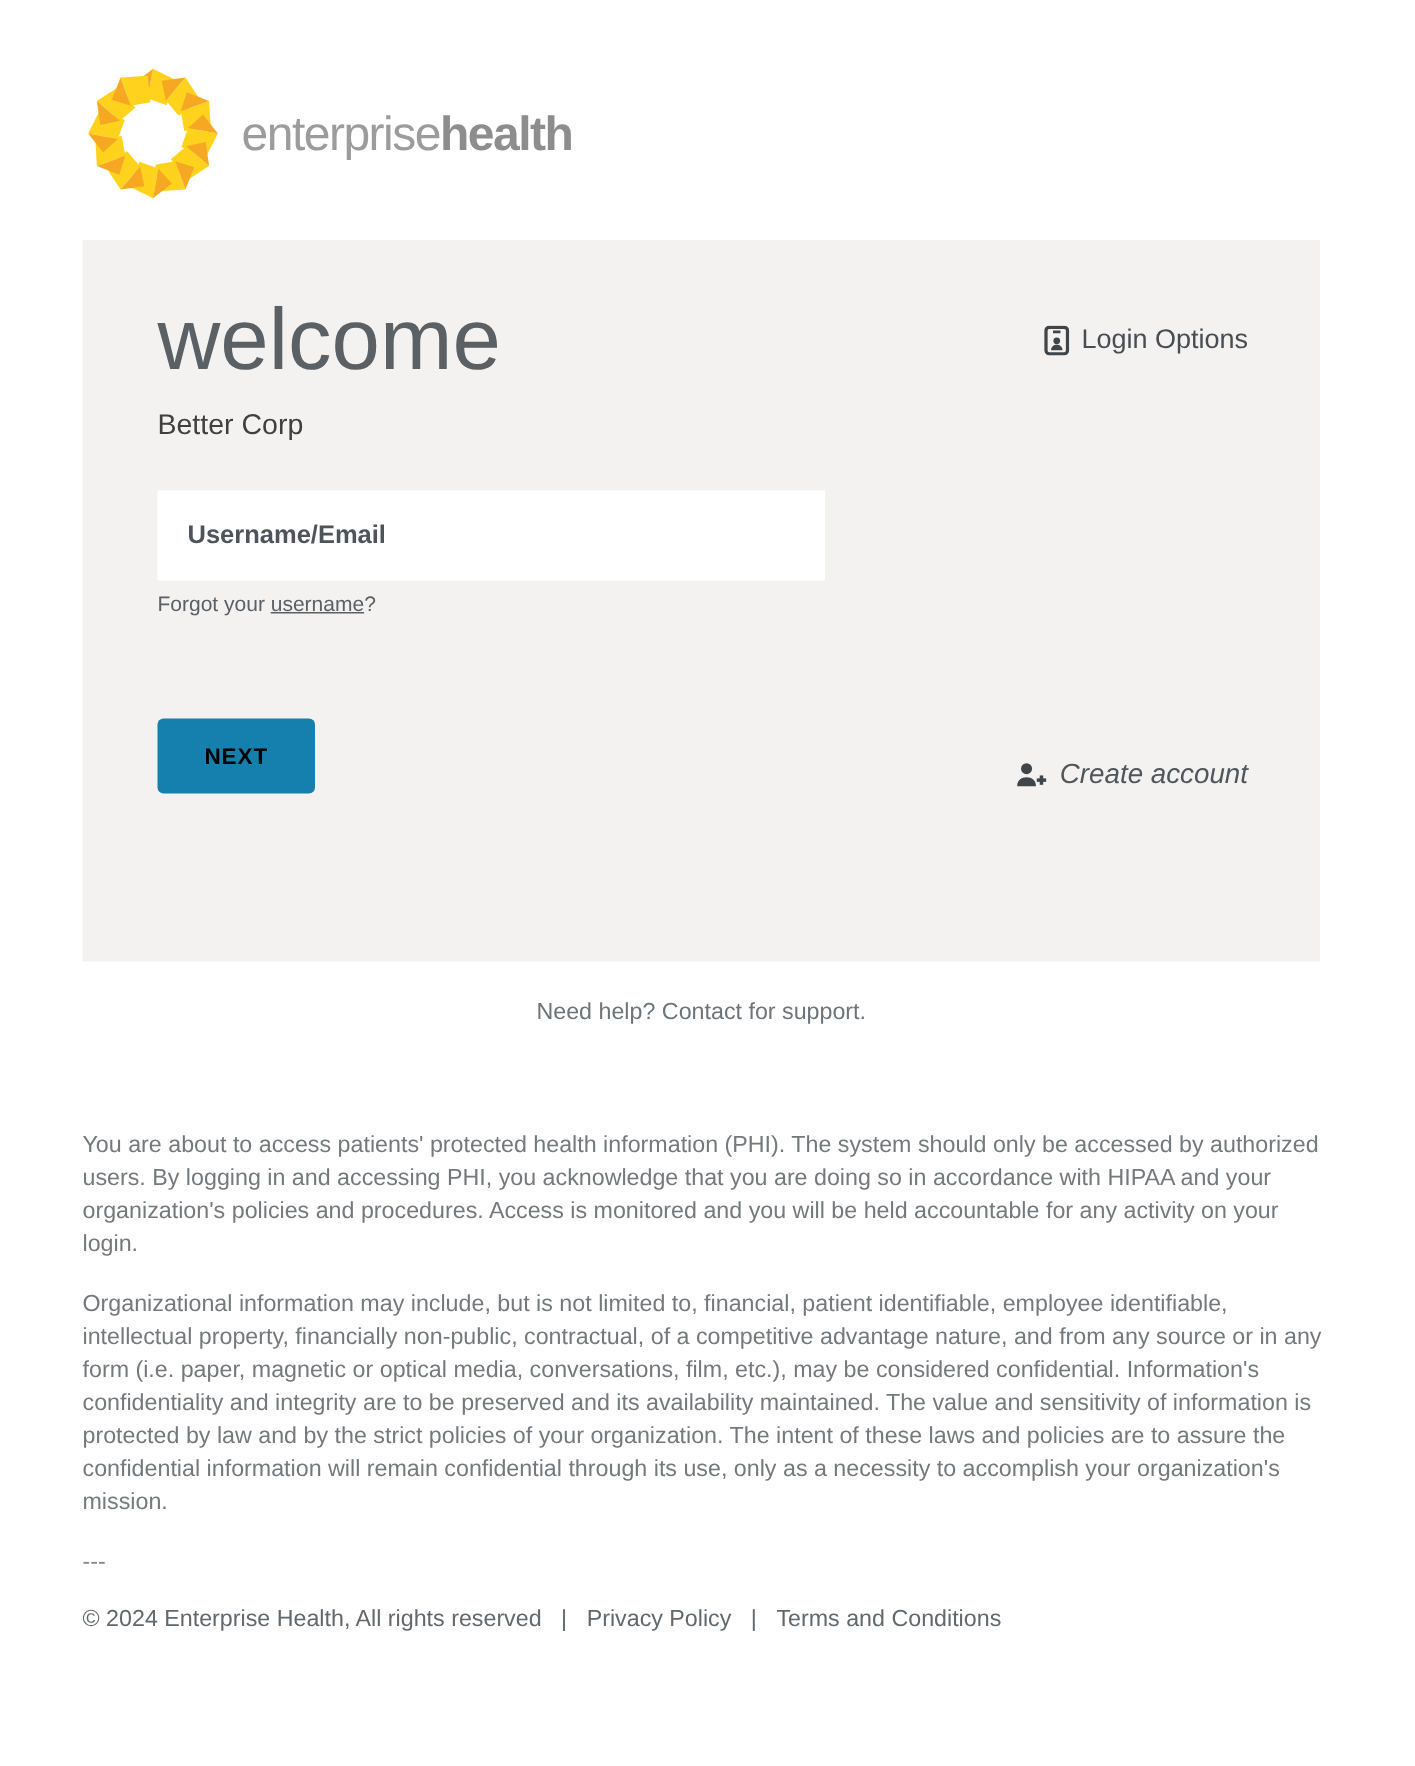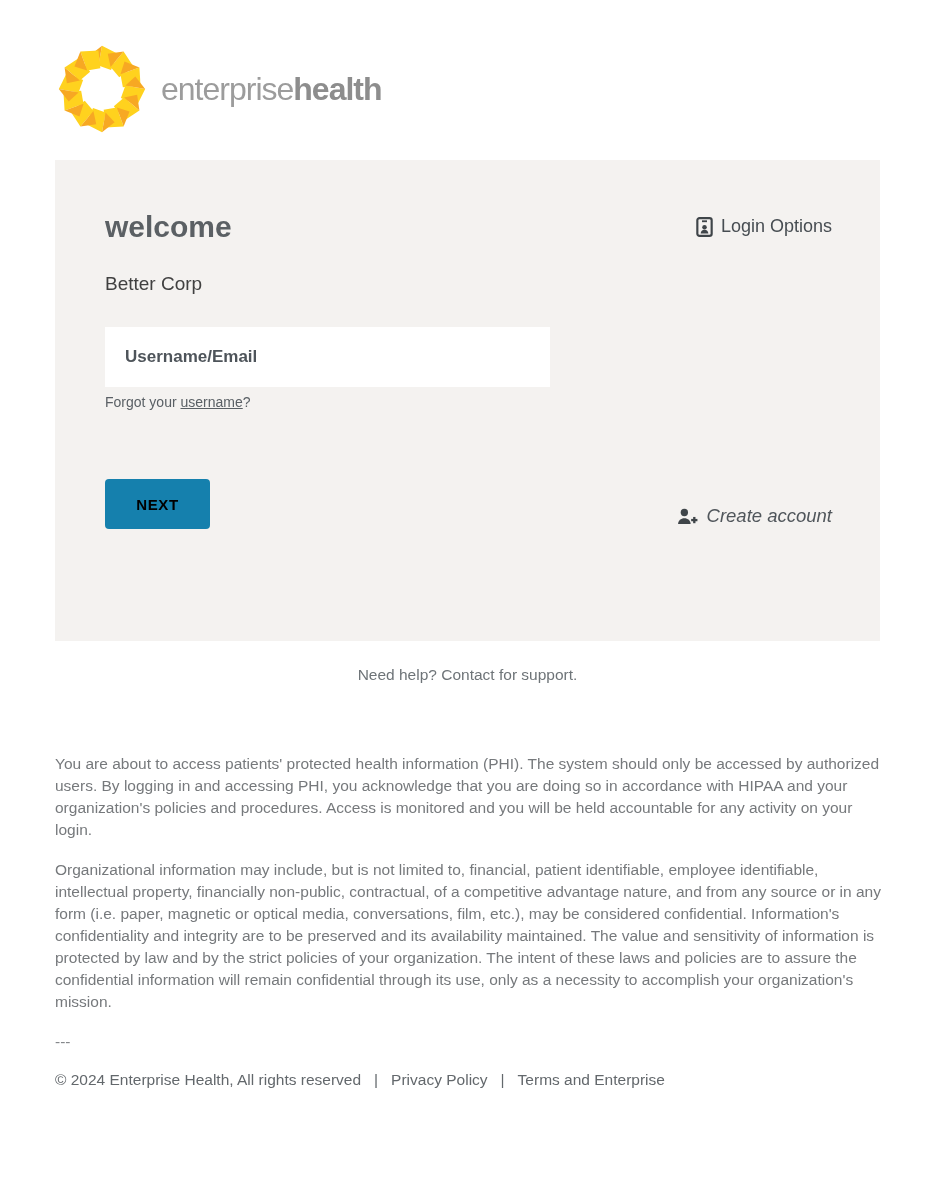--- a/index.html
+++ b/index.html
@@ -20,21 +20,21 @@
   .logo-text .bold { color: #8d8d8d; font-weight: 700; }
 
   
   .panel {
     width: 825px; height: 481px;
     margin: 26px 0 0 55px;
     background: #f4f2f0;
     padding: 40px 48px 0 50px;
   }
   .panel-top { display: flex; justify-content: space-between; align-items: flex-start; }
-  .welcome-title { margin: 0; font-size: 30px; line-height: 53px; font-weight: 700; color: #5b6064; }
+  .welcome-title { margin: 0; font-size: 58px; line-height: 53px; font-weight: 400; color: #5b6064; }
   .login-options {
     display: flex; align-items: center; gap: 8px; margin-top: 16px;
     font-size: 18px; color: #474d52; cursor: pointer; text-decoration: none; padding-left: 18px;
   }
   .org-name { margin-top: 20px; font-size: 19px; color: #404040; }
   .username-input {
     display: block; margin-top: 32px; width: 445px; height: 60px;
     border: 0; outline: none; background: #ffffff; padding: 0 20px;
     font-family: "Liberation Sans", sans-serif; font-size: 17px; color: #333;
   }
@@ -131,14 +131,14 @@
 
 <div class="help-line">Need help? Contact for support.</div>
 
 <section class="agreement">
   <p>You are about to access patients' protected health information (PHI). The system should only be accessed by authorized users. By logging in and accessing PHI, you acknowledge that you are doing so in accordance with HIPAA and your organization's policies and procedures. Access is monitored and you will be held accountable for any activity on your login.</p>
   <p>Organizational information may include, but is not limited to, financial, patient identifiable, employee identifiable, intellectual property, financially non-public, contractual, of a competitive advantage nature, and from any source or in any form (i.e. paper, magnetic or optical media, conversations, film, etc.), may be considered confidential. Information's confidentiality and integrity are to be preserved and its availability maintained. The value and sensitivity of information is protected by law and by the strict policies of your organization. The intent of these laws and policies are to assure the confidential information will remain confidential through its use, only as a necessity to accomplish your organization's mission.</p>
   <p class="divider-text">---</p>
 </section>
 
 <footer class="footer">
-  <span>© 2024 Enterprise Health, All rights reserved</span><span class="sep">|</span><a>Privacy Policy</a><span class="sep">|</span><a>Terms and Enterprise</a>
+  <span>© 2024 Enterprise Health, All rights reserved</span><span class="sep">|</span><a>Privacy Policy</a><span class="sep">|</span><a>Terms and Conditions</a>
 </footer>
 
 </body></html>

